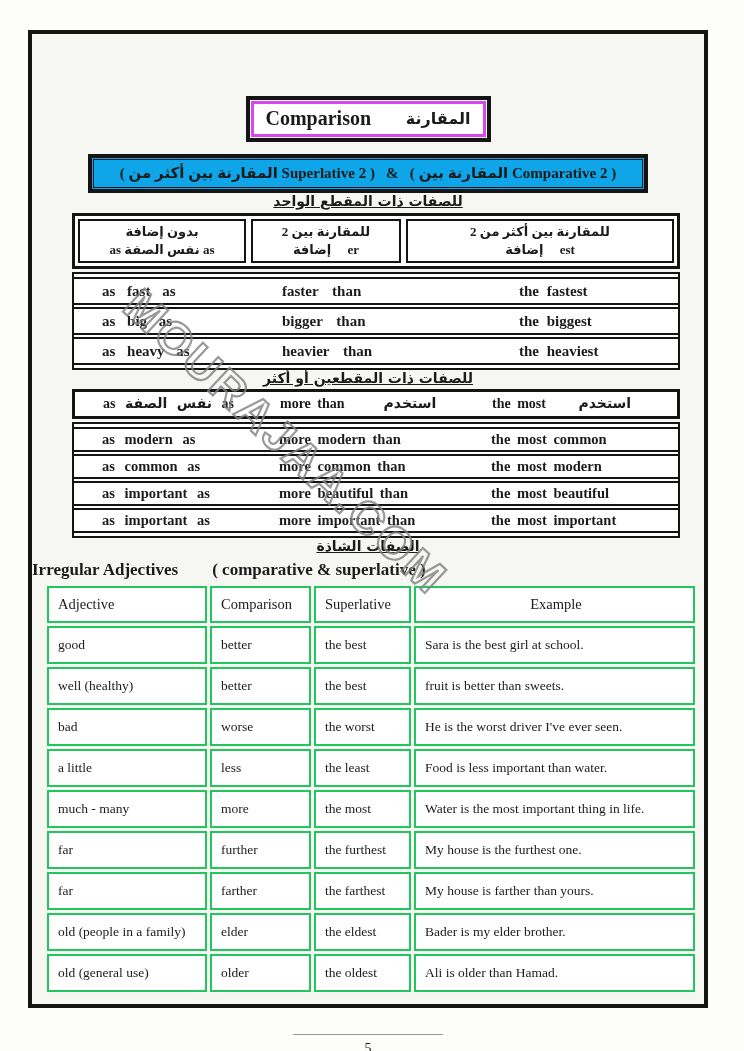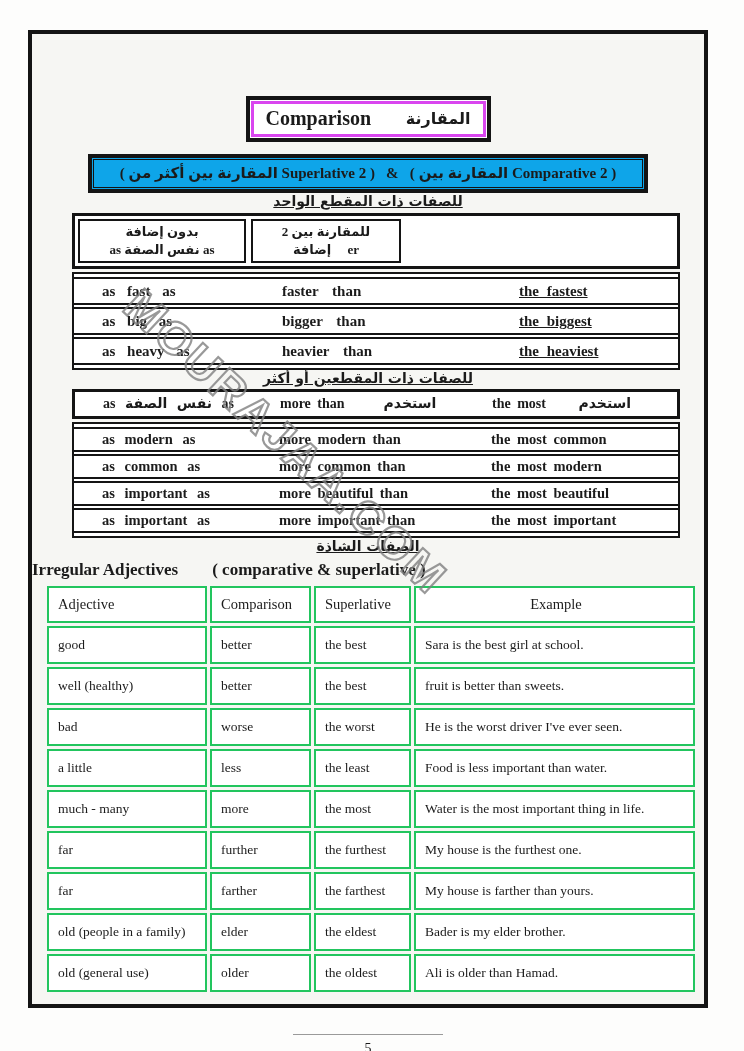--- a/index.html
+++ b/index.html
@@ -58,21 +58,21 @@
   .t1-header-cell .l2{font-size:13px;}
   .rows-box{border:2px solid #141414;margin-top:3px;padding:1px 0;background:#fff;}
   .g-row{
     display:grid;grid-template-columns:190px 235px 1fr;
     border:2px solid #141414;margin:2px -2px;background:#fff;
     font-weight:bold;font-size:15px;line-height:22px;
   }
   .g-row > div{padding:1px 0;}
   .c1{padding-left:28px !important;word-spacing:8px;}
   .c2{padding-left:18px !important;word-spacing:10px;}
-  .c3{padding-left:20px !important;word-spacing:4px;text-decoration:underline;}
+  .c3{padding-left:20px !important;word-spacing:4px;}
   
   .t2-header{
     width:608px;margin:3px 0 0 40px;border:3px solid #141414;background:#fff;
     display:grid;grid-template-columns:190px 215px 1fr;box-sizing:border-box;
     font-weight:bold;font-size:14px;line-height:22px;padding:1px 0;
   }
   .t2-header > div{padding:0 2px;}
   .t2 .g-row{grid-template-columns:190px 215px 1fr;font-size:14.5px;line-height:19px;}
   .t2c1{padding-left:28px !important;word-spacing:6px;}
   .t2c2{padding-left:15px !important;word-spacing:3px;}
@@ -122,20 +122,24 @@
   <div class="t1">
     <div class="t1-header">
       <div class="t1-header-cell">
         <div dir="rtl">بدون إضافة</div>
         <div class="l2" dir="ltr">as نفس الصفة as</div>
       </div>
       <div class="t1-header-cell">
         <div dir="rtl">للمقارنة بين 2</div>
         <div class="l2" dir="ltr">إضافة &nbsp;&nbsp;&nbsp; er</div>
       </div>
+      <div class="t1-header-cell">
+        <div dir="rtl">للمقارنة بين أكثر من  2</div>
+        <div class="l2" dir="ltr">إضافة &nbsp;&nbsp;&nbsp; est</div>
+      </div>
     </div>
     <div class="rows-box">
       <div class="g-row">
         <div class="c1">as fast as</div>
         <div class="c2">faster than</div>
         <div class="c3">the fastest</div>
       </div>
       <div class="g-row">
         <div class="c1">as big as</div>
         <div class="c2">bigger than</div>

